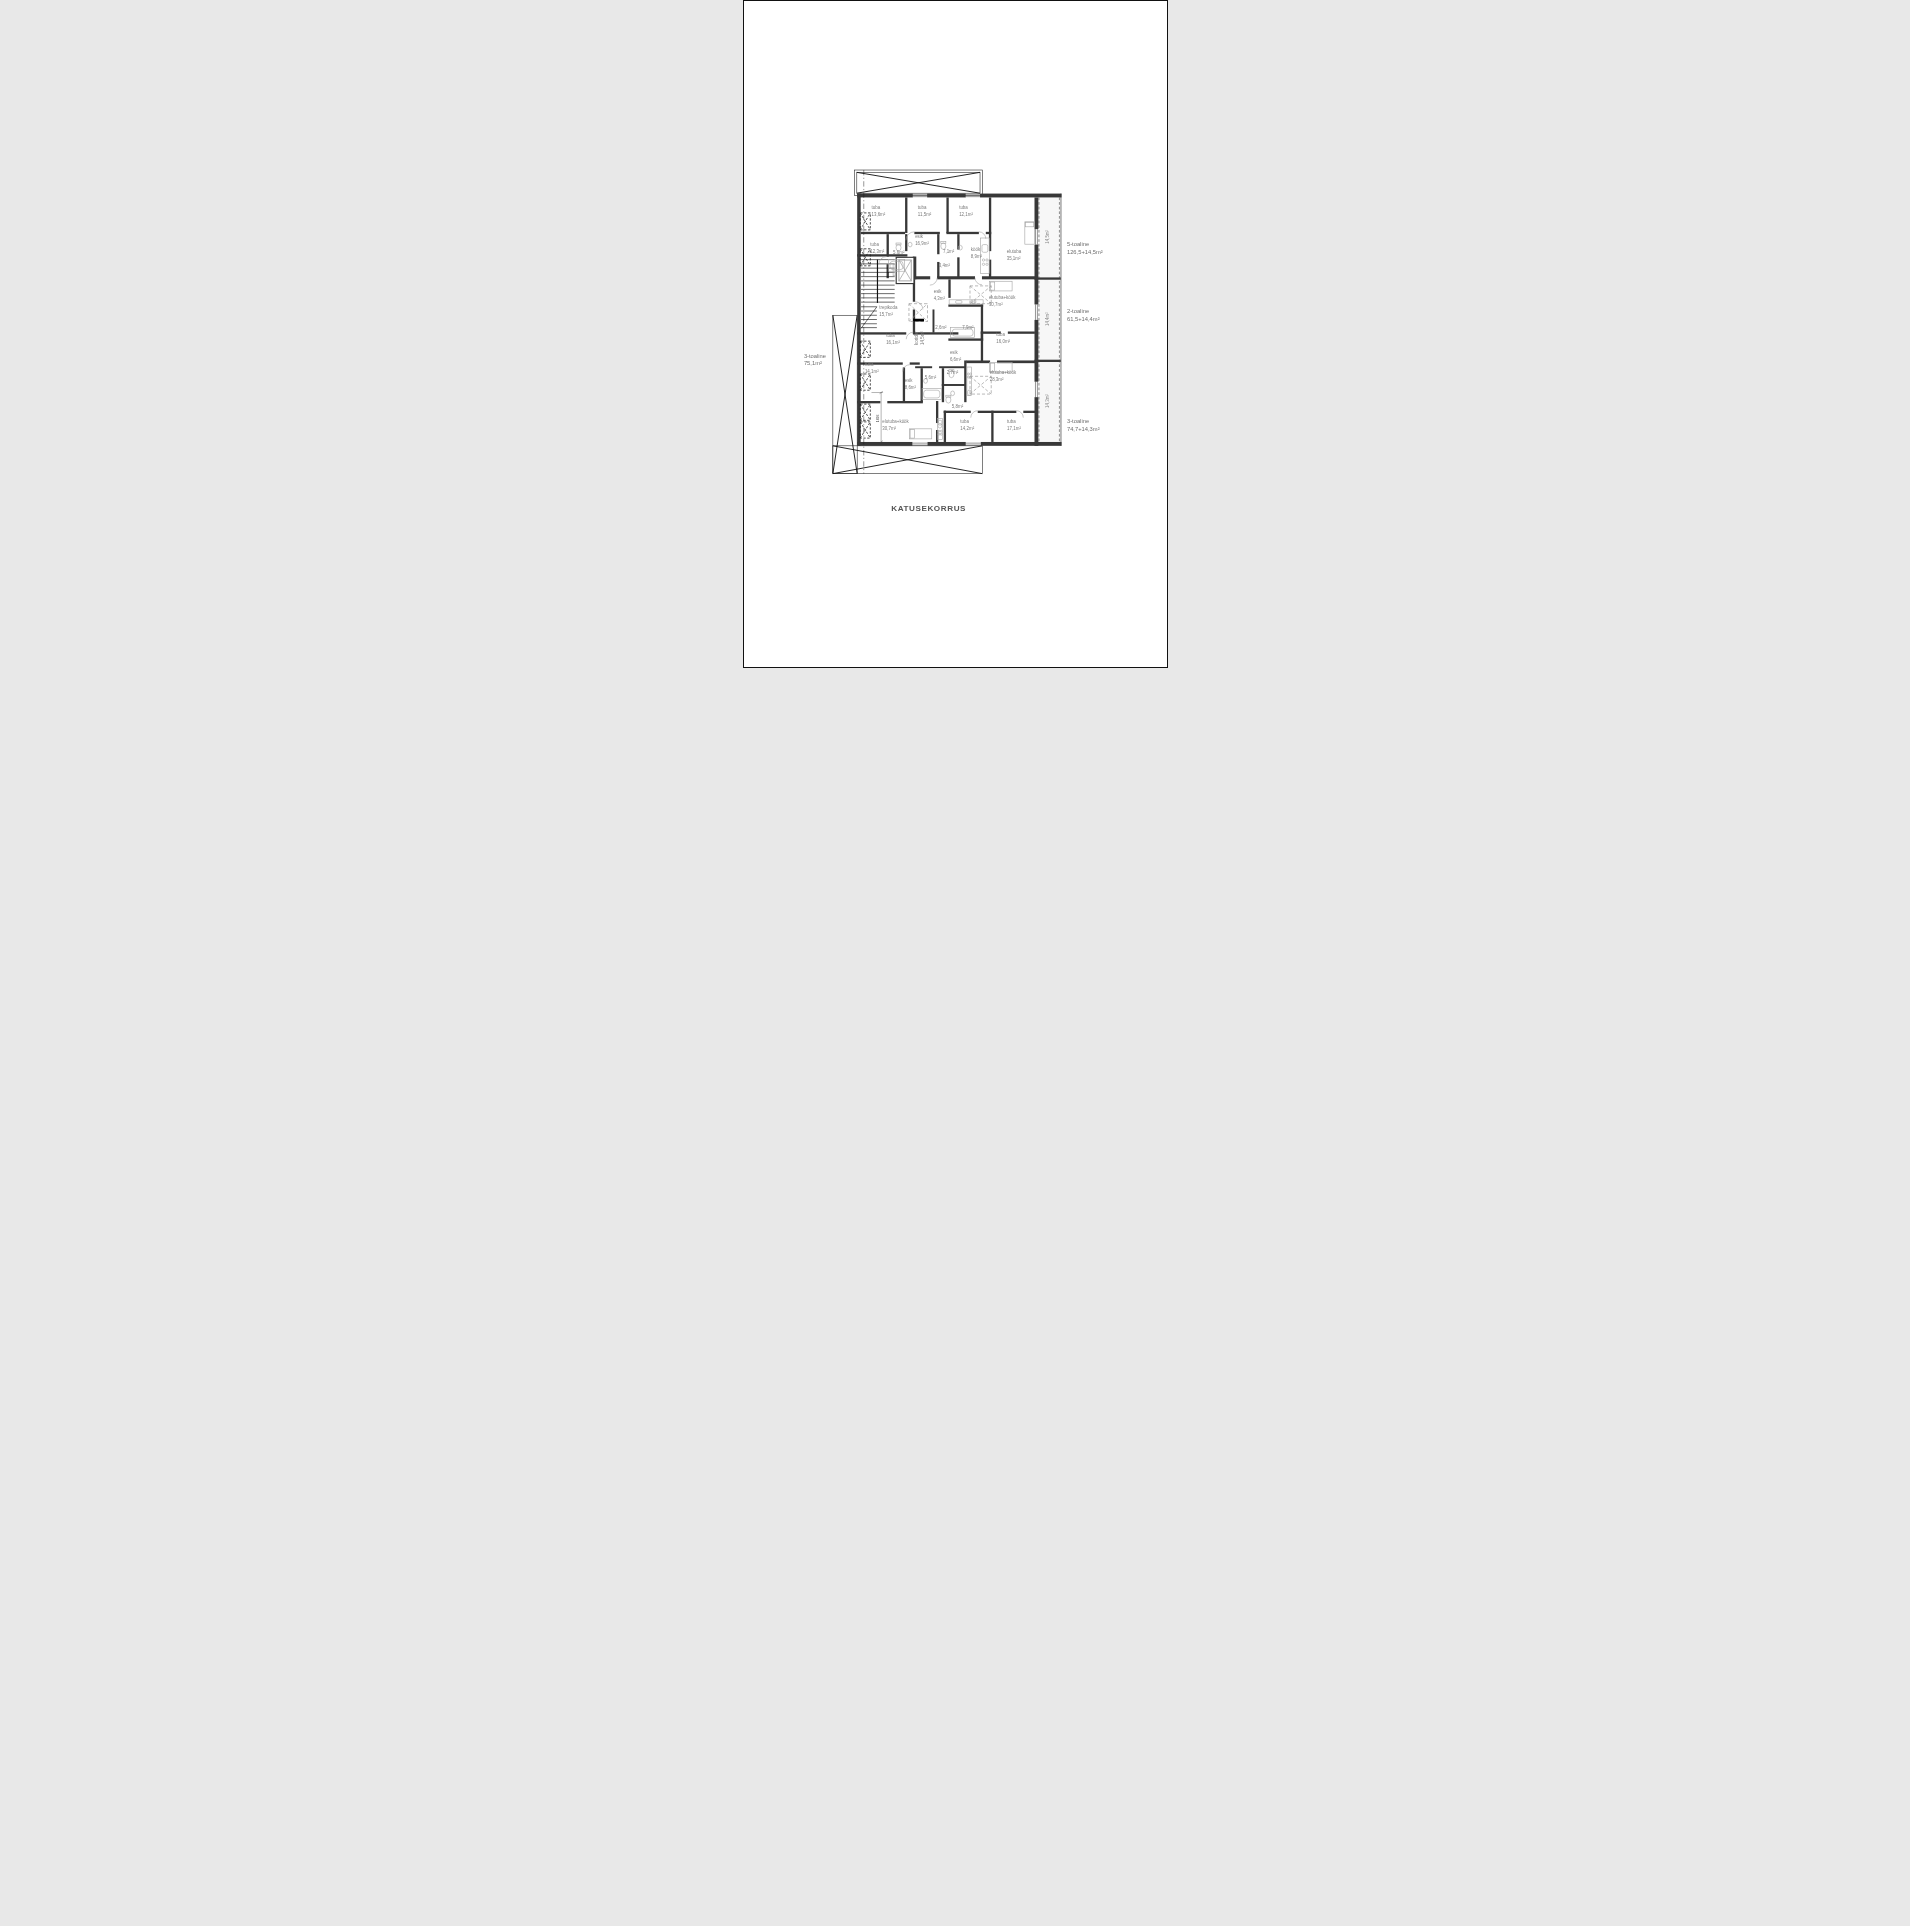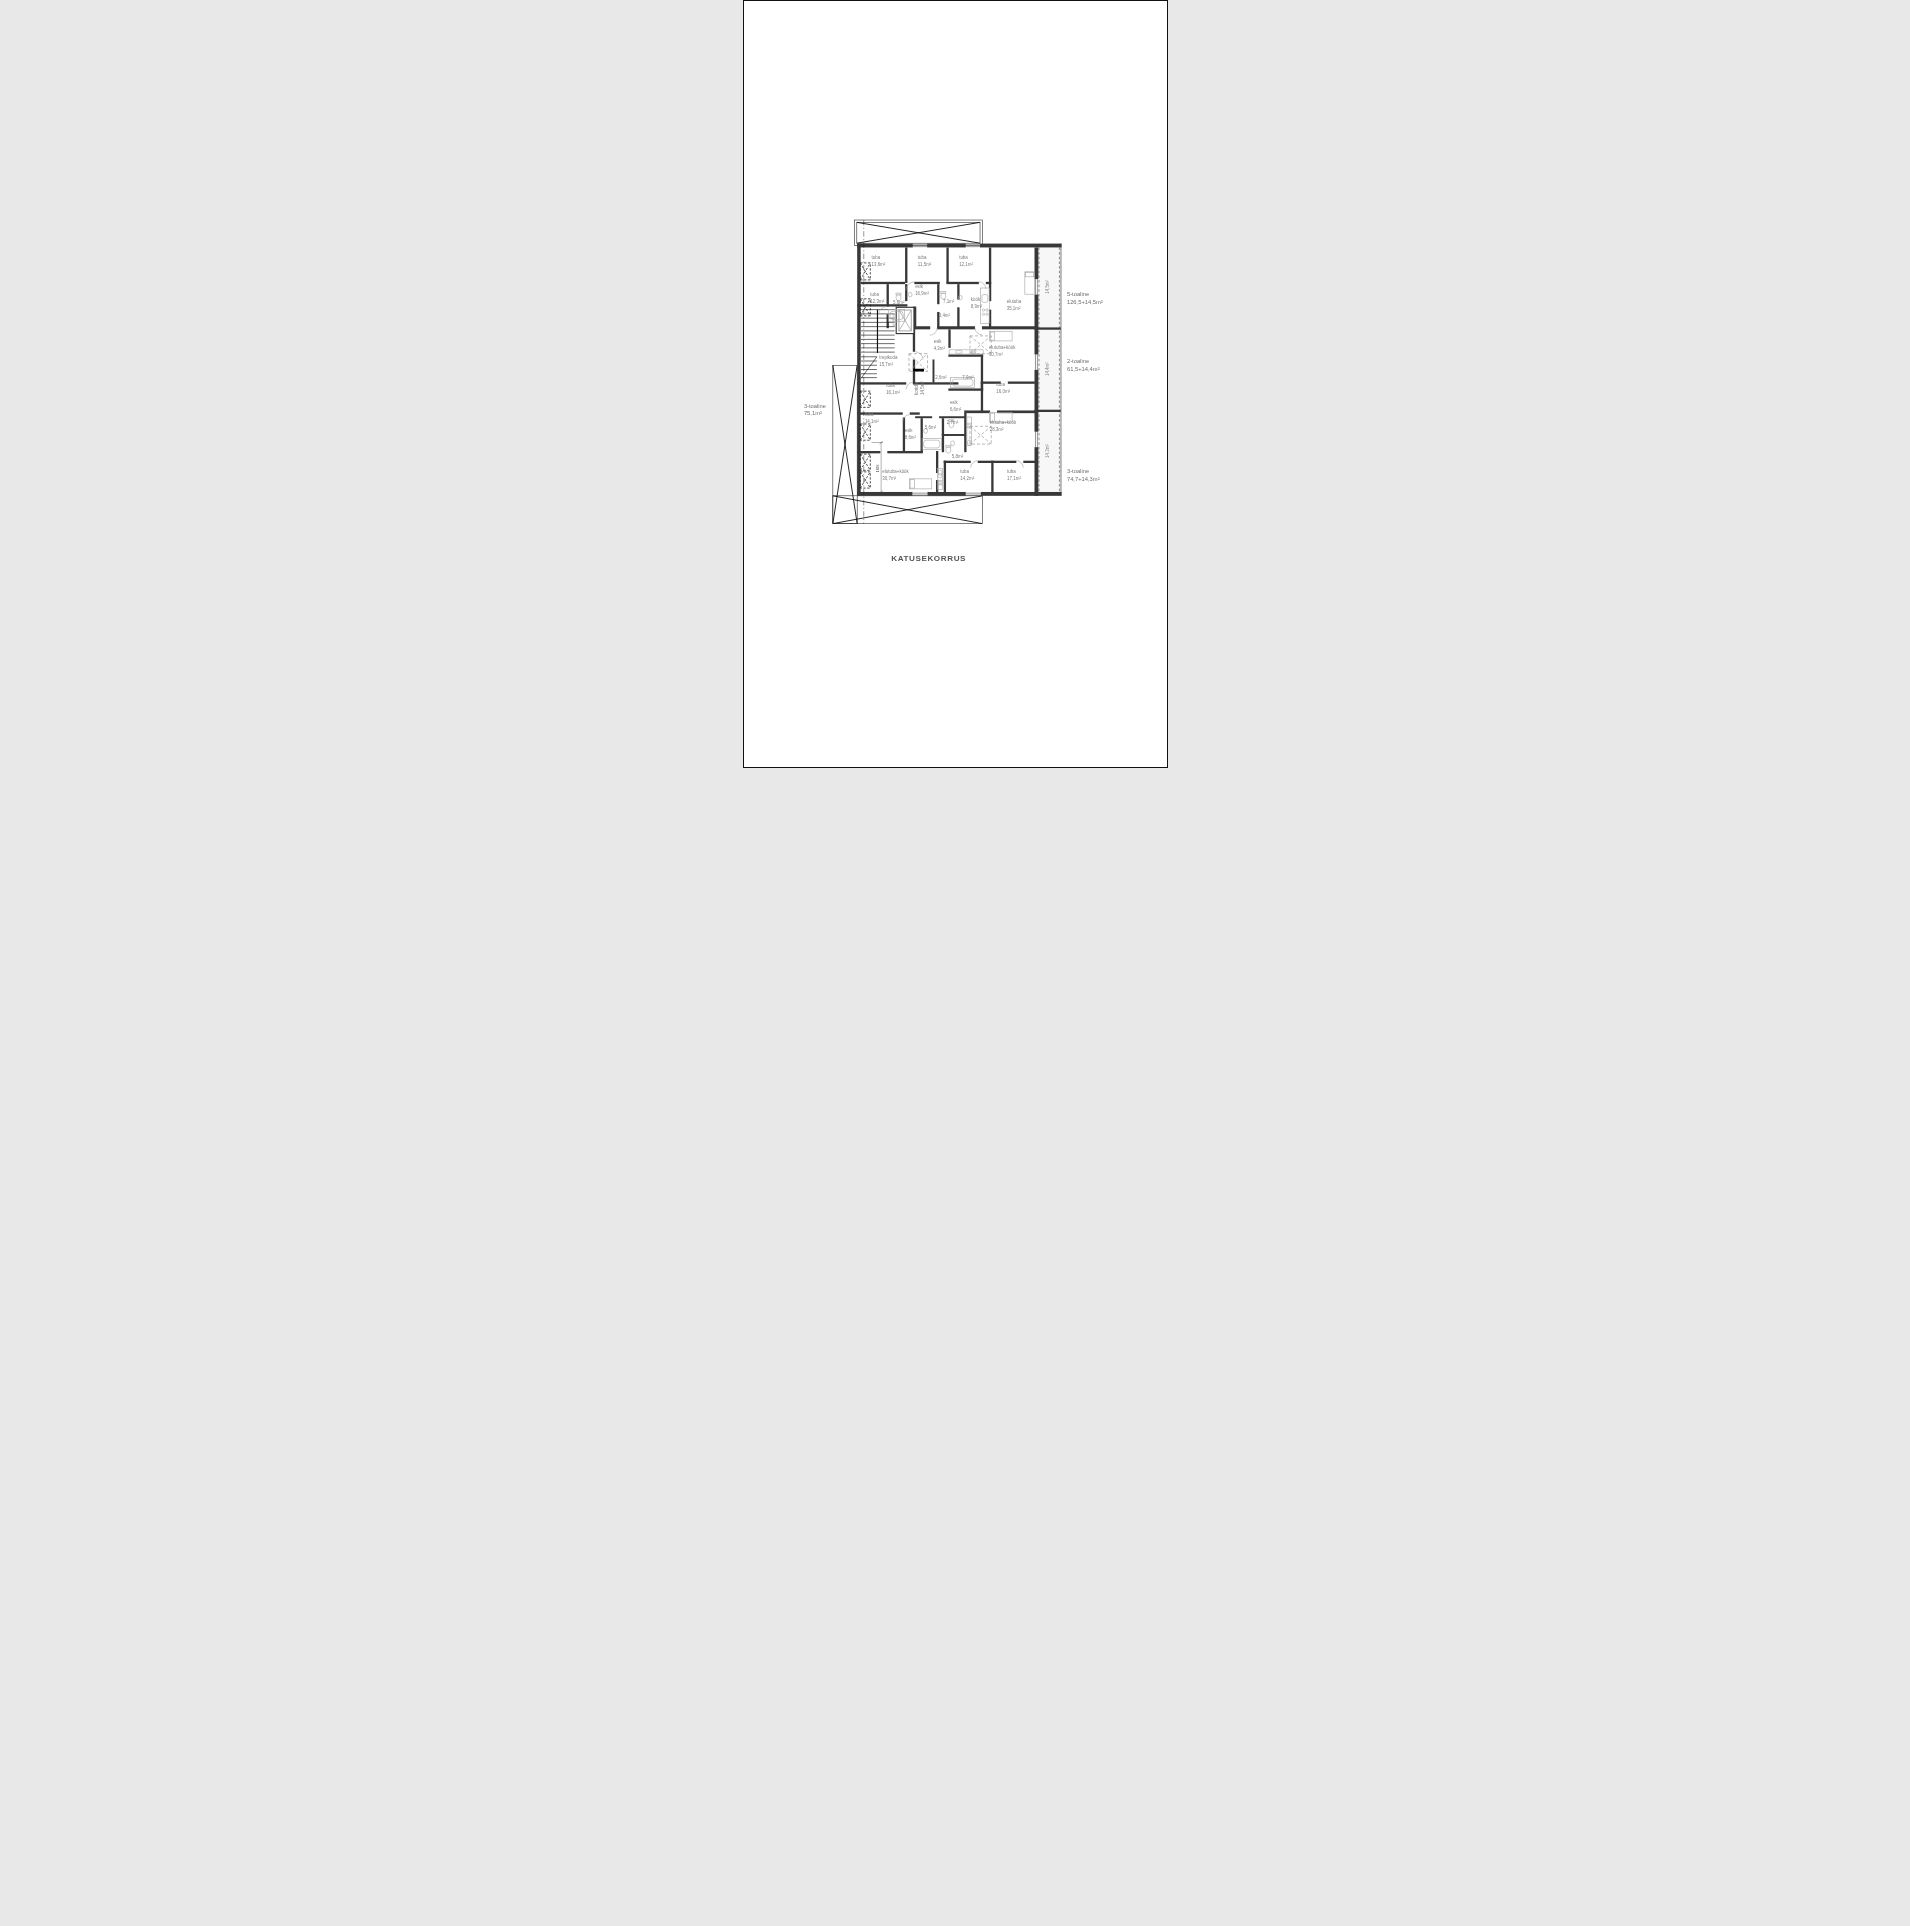--- a/index.html
+++ b/index.html
@@ -1,16 +1,16 @@
 <!DOCTYPE html>
 <html style="font-size:6.2px"><head>
 <meta charset="utf-8">
 <style>
   html,body{margin:0;padding:0;background:#e8e8e8;}
-  .sheet{position:relative;width:425px;height:768px;margin:0 auto;background:#ffffff;
+  .sheet{position:relative;width:425px;height:668px;margin:0 auto;background:#ffffff;
          border:1.5px solid #111;box-sizing:border-box;font-family:"Liberation Sans",sans-serif;}
   svg{position:absolute;left:0;top:0;width:100%;height:100%;}
   svg text{font-family:"Liberation Sans",sans-serif;fill:#7c7c7c;}
   .lbl{font-size:11.5px;}
   .ann{font-size:15px;fill:#6f6f6f;}
   .bal{font-size:11.5px;fill:#8a8a8a;}
   .dim{font-size:9px;fill:#3d3d3d;}
   .ttl{font-size:21px;font-weight:bold;fill:#565656;letter-spacing:1.5px;}
   .wall{fill:#383838;stroke:none;}
   .thin{stroke:#141414;stroke-width:1.4;fill:none;}

